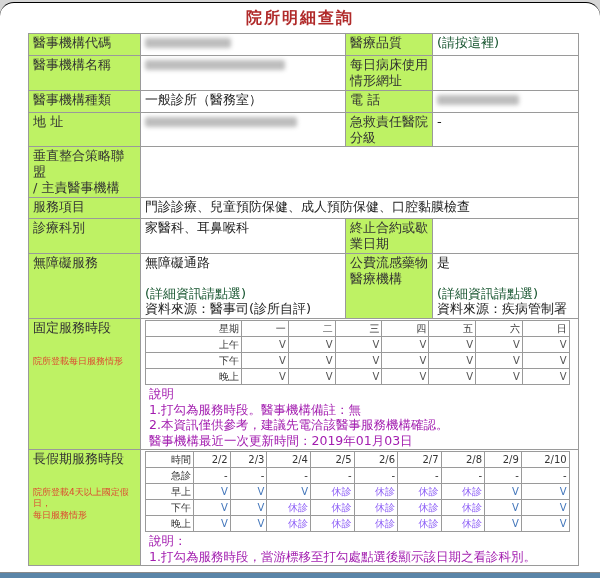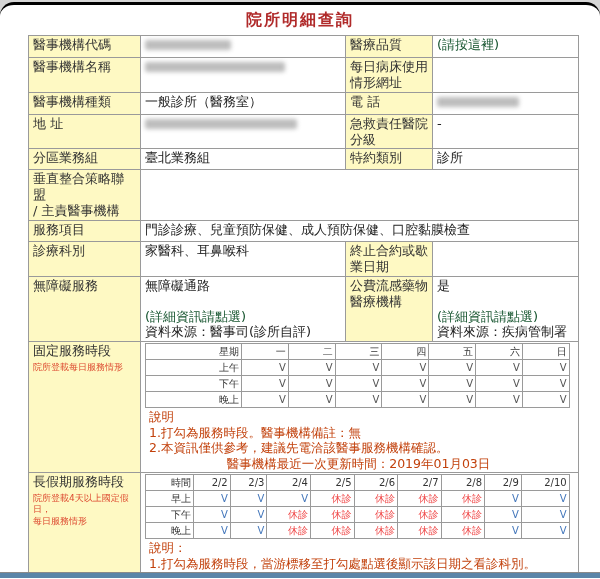--- a/index.html
+++ b/index.html
@@ -4,55 +4,55 @@
 <style>
   html,body{margin:0;padding:0}
   body{
     width:600px;height:579px;overflow:hidden;position:relative;
     background:#d6d6d6;
     font-family:"DejaVu Sans","Liberation Sans",sans-serif;
     color:#222;
   }
   .page{
     position:absolute;left:0;top:2px;right:0;bottom:0;
-    background:#ffffff;border-radius:14px 14px 0 0;border-top:3px solid #000000;
+    background:#ffffff;border-radius:14px 14px 0 0;border-top:1px solid #000000;
   }
   .title{
     margin:5px 0 4px 0;text-align:center;
     font-size:16px;font-weight:bold;color:#b02a2a;letter-spacing:2px;
   }
   table.main{
     margin-left:28px;width:550px;border-collapse:collapse;table-layout:fixed;
     font-size:13px;line-height:1.22;
   }
   table.main>tbody>tr>td{
     border:1px solid #9a9a9a;padding:1px 4px;vertical-align:top;overflow:hidden;
   }
-  td.lb{background:#fef9c3;color:#333}
+  td.lb{background:#bef264;color:#333}
   td.mid{vertical-align:middle}
   .green{color:#007700}
   .redtxt{color:#c03030}
   .redlink{color:#14532d;cursor:pointer;text-decoration:none}
   .bluelink{color:#14532d;cursor:pointer;text-decoration:none}
-  .rednote{color:#dd4a30;font-size:9px;line-height:1.25;margin-top:3px}
+  .rednote{color:#dd4a30;font-size:9px;line-height:1.25;margin-top:20px}
   .gap{height:15px}
   .blur{display:inline-block;height:10px;background:#bdbdbd;filter:blur(2px);border-radius:2px;margin-top:3px}
   .w86{width:86px}.w140{width:140px}.w82{width:82px}.w150{width:152px}
   .h22{height:22px}.h32{height:32px}.h21{height:21px}.h30{height:30px}.h58{height:58px}
 
   td.sched{padding:0}
   table.inner{width:99%;border-collapse:collapse;text-align:right;font-size:10px}
   table.inner th,table.inner td{
     border:1px solid #9a9a9a;font-weight:normal;padding:0 2px;height:15px;color:#333;
   }
   .fixed table.inner .mark.v{color:#555}
   .holiday table.inner .mark.v{color:#4477bb}
-  .mark.rest{color:#ef4444}
-  .notes{padding:1px 4px 0 4px;font-size:12.5px;line-height:15.5px;color:#c2410c}
-  .notes .update{text-align:center;padding-right:2px}
+  .mark.rest{color:#8b5cf6}
+  .notes{padding:1px 4px 0 4px;font-size:12.5px;line-height:15.5px;color:#a21caf}
+  .notes .update{text-align:left;padding-right:2px}
 
   .bottom-bar{
     position:absolute;left:0;right:0;bottom:1px;height:5px;
     background:#5a85a8;border-top:1px solid #8a8a8a;
   }
 </style>
 </head>
 <body>
 
 <div class="page">
@@ -89,26 +89,20 @@
       <td><span class="blur w82"></span></td>
     </tr>
 
     <tr class="h30">
       <td class="lb">地 址</td>
       <td><span class="blur w150"></span></td>
       <td class="lb">急救責任醫院分級</td>
       <td>-</td>
     </tr>
 
-    <tr class="h21">
-      <td class="lb">分區業務組</td>
-      <td>臺北業務組</td>
-      <td class="lb">特約類別</td>
-      <td>診所</td>
-    </tr>
 
     <tr class="h30">
       <td class="lb">
         <div>垂直整合策略聯盟</div>
         <div>/ 主責醫事機構</div>
       </td>
       <td colspan="3"></td>
     </tr>
 
     <tr class="h21">
@@ -238,20 +232,32 @@
             <th>2/3</th>
             <th>2/4</th>
             <th>2/5</th>
             <th>2/6</th>
             <th>2/7</th>
             <th>2/8</th>
             <th>2/9</th>
             <th>2/10</th>
           </tr>
           <tr>
+            <td>急診</td>
+            <td class="mark">-</td>
+            <td class="mark">-</td>
+            <td class="mark">-</td>
+            <td class="mark">-</td>
+            <td class="mark">-</td>
+            <td class="mark">-</td>
+            <td class="mark">-</td>
+            <td class="mark">-</td>
+            <td class="mark">-</td>
+          </tr>
+          <tr>
             <td>早上</td>
             <td class="mark v">V</td>
             <td class="mark v">V</td>
             <td class="mark v">V</td>
             <td class="mark rest">休診</td>
             <td class="mark rest">休診</td>
             <td class="mark rest">休診</td>
             <td class="mark rest">休診</td>
             <td class="mark v">V</td>
             <td class="mark v">V</td>

